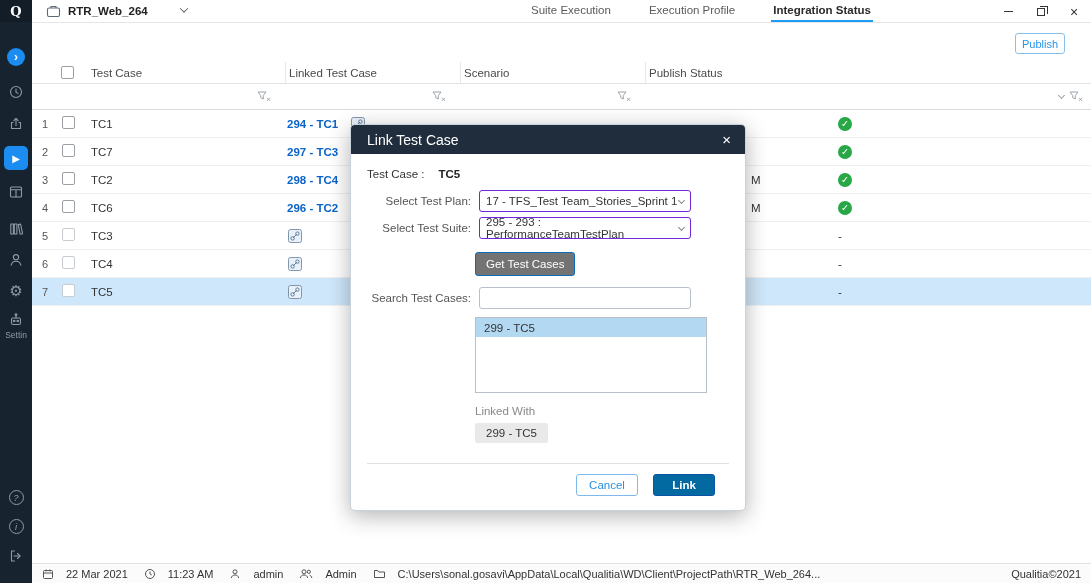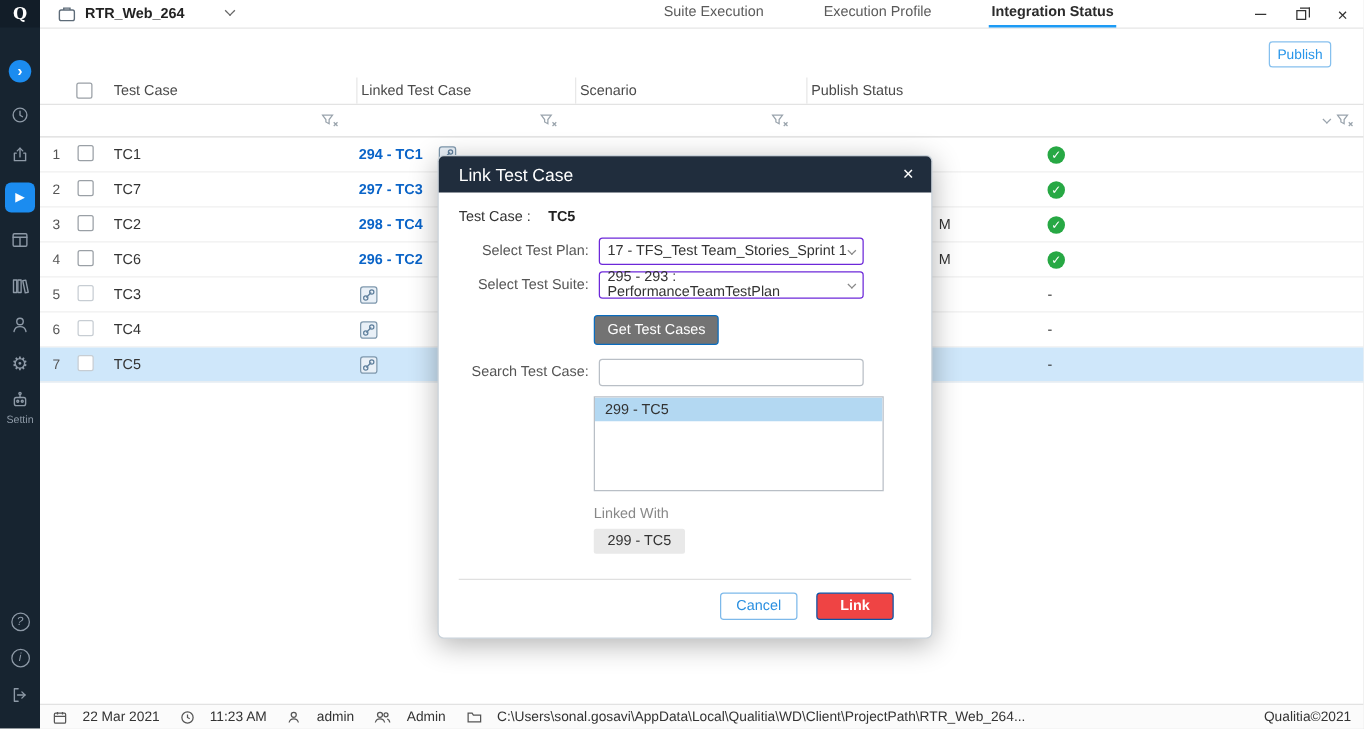--- a/index.html
+++ b/index.html
@@ -17,21 +17,21 @@
   .active-tile { width:24px; height:24px; border-radius:5px; background:#1b8cf0; color:#fff; display:flex; align-items:center; justify-content:center; font-size:10px; }
   .gear-glyph { color:#8e9aa7; font-size:15px; }
   .settin-label { color:#8e9aa7; font-size:8.5px; }
   .ring-icon { width:15px; height:15px; border:1.2px solid #8e9aa7; border-radius:50%; color:#8e9aa7; display:flex; align-items:center; justify-content:center; font-size:9.5px; font-style:italic; }
   
   .titlebar { position:absolute; left:32px; right:0; top:0; height:23px; background:#fff; border-bottom:1px solid #e6e6e6; display:flex; align-items:stretch; z-index:4; }
   .project-group { display:flex; align-items:center; gap:7px; padding-left:14px; }
   .project-group svg { stroke:#5d6b78; fill:none; stroke-width:1.1; }
   .project-name { font-weight:bold; color:#222; }
   .chev { width:6px; height:6px; border-right:1.4px solid #666; border-bottom:1.4px solid #666; transform:rotate(45deg) translate(-1px,-1px); margin-left:26px; margin-top:-3px; }
-  .tabs { position:absolute; left:497px; top:0; bottom:0; display:flex; gap:44px; }
+  .tabs { position:absolute; left:497px; top:0; bottom:0; display:flex; gap:34px; }
   .tab { display:flex; align-items:center; color:#5a5a5a; border-bottom:2px solid transparent; padding:0 2px; cursor:default; }
   .tab.active { color:#2b2b2b; font-weight:bold; border-bottom-color:#1d9bf5; }
   .win-controls { position:absolute; right:6px; top:0; height:23px; display:flex; align-items:center; gap:19px; padding-right:4px; }
   .wc { width:14px; height:14px; display:flex; align-items:center; justify-content:center; color:#333; }
   .min-glyph { width:9px; height:1px; background:#333; }
   .restore-glyph { width:8px; height:8px; border:1px solid #333; position:relative; }
   .restore-glyph::before { content:""; position:absolute; top:-3px; left:2px; width:7px; height:7px; border-top:1px solid #333; border-right:1px solid #333; }
   .close-glyph { font-size:14px; line-height:1; color:#333; }
   
   .publish-btn { position:absolute; right:26px; top:33px; width:50px; height:21px; background:#fff; border:1px solid #86c0ee; border-radius:3px; color:#2795e9; font-size:11px; display:flex; align-items:center; justify-content:center; z-index:3; }
@@ -72,21 +72,21 @@
   .field .fchev2 { width:5px; height:5px; border-right:1.3px solid #888; border-bottom:1.3px solid #888; transform:rotate(45deg); margin-top:-2px; }
   .get-btn { margin:8px 0 11px 108px; display:inline-flex; align-items:center; justify-content:center; height:24px; padding:0 10px; background:#737373; color:#fff; border-radius:3px; border:1px solid #0a6cbe; }
   .search-input { margin-left:8px; width:212px; height:22px; border:1px solid #b9bfc6; border-radius:3px; padding:0 6px; font-family:"Liberation Sans",sans-serif; font-size:11.5px; }
   .listbox { margin:8px 0 0 108px; width:232px; height:76px; border:1px solid #b9bfc6; background:#fff; overflow:hidden; }
   .list-item { height:19px; display:flex; align-items:center; padding-left:8px; }
   .list-item.selected { background:#b3d8f2; }
   .linked-with { margin:12px 0 0 108px; color:#888; }
   .chip { margin:6px 0 2px 108px; display:inline-block; background:#e9e9e9; border-radius:2px; padding:4px 11px; color:#333; }
   .modal-footer { border-top:1px solid #e0e0e0; margin-top:18px; padding:10px 14px; display:flex; justify-content:flex-end; gap:15px; }
   .btn-cancel { width:62px; height:22px; background:#fff; border:1px solid #7db9ea; border-radius:3px; color:#2a8fe0; display:flex; align-items:center; justify-content:center; }
-  .btn-link { width:62px; height:22px; background:#ef4444; border:1px solid #0a53a6; border-radius:3px; color:#fff; font-weight:bold; display:flex; align-items:center; justify-content:center; }
+  .btn-link { width:62px; height:22px; background:#0369a1; border:1px solid #0a53a6; border-radius:3px; color:#fff; font-weight:bold; display:flex; align-items:center; justify-content:center; }
   
   .statusbar { position:absolute; left:32px; right:0; bottom:0; height:20px; background:#fbfbfb; border-top:1px solid #e2e2e2; display:flex; align-items:center; gap:16px; padding:0 10px; font-size:11px; color:#333; z-index:6; }
   .sb-item { display:flex; align-items:flex-end; gap:12px; }
   .sb-item svg { stroke:#555; fill:none; stroke-width:1; }
   .sb-right { margin-left:auto; color:#333; }
 </style>
 </head>
 <body>
 
 <div class="app">
@@ -425,21 +425,21 @@
       </div>
       <div class="form-row">
         <span class="form-label">Select Test Suite:</span>
         <div class="field">
           <span>295 - 293 : PerformanceTeamTestPlan</span>
           <span class="fchev2"></span>
         </div>
       </div>
       <div><span class="get-btn">Get Test Cases</span></div>
       <div class="form-row">
-        <span class="form-label">Search Test Case:</span>
+        <span class="form-label">Search Test Cases:</span>
         <input class="search-input" type="text" value="" style="">
       </div>
       <div class="listbox">
         <div class="list-item selected">299 - TC5</div>
       </div>
       <div class="linked-with">Linked With</div>
       <div><span class="chip">299 - TC5</span></div>
       <div class="modal-footer">
         <span class="btn-cancel">Cancel</span>
         <span class="btn-link">Link</span>

